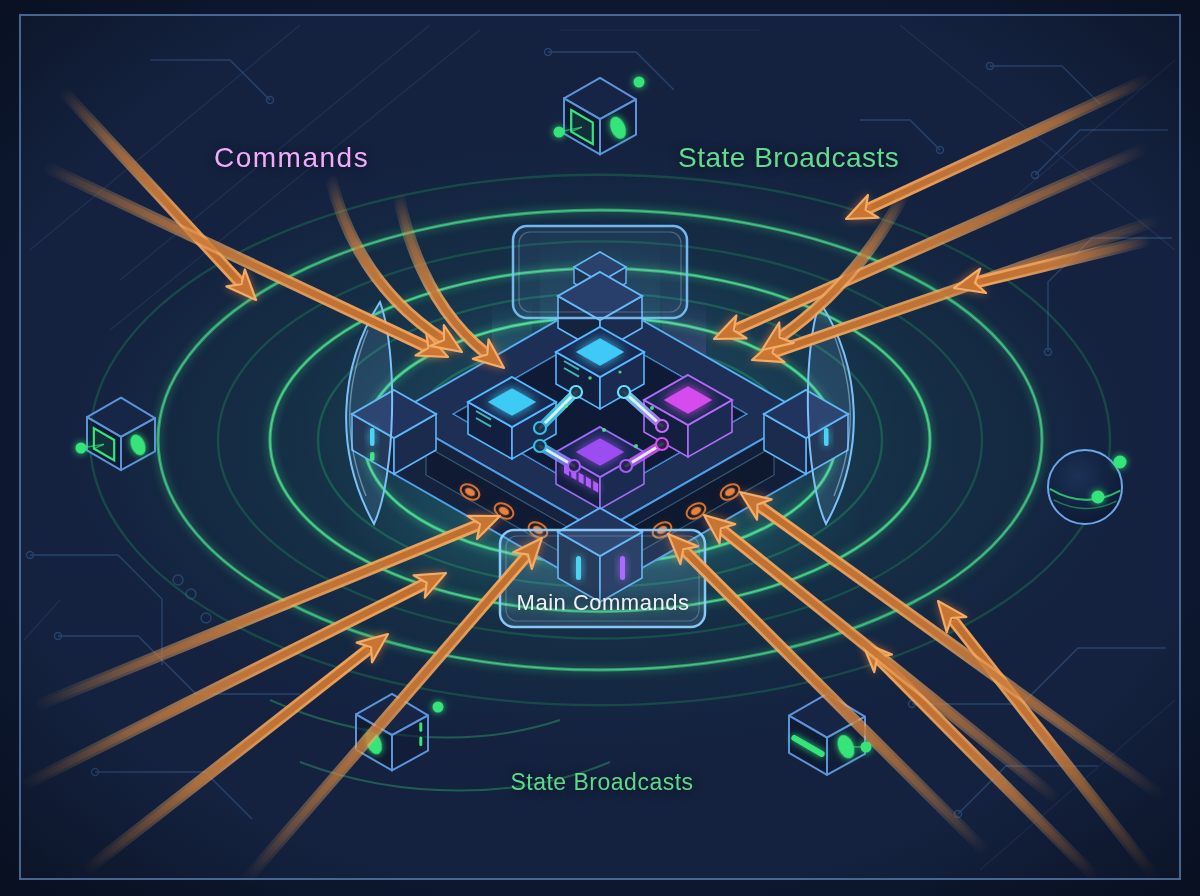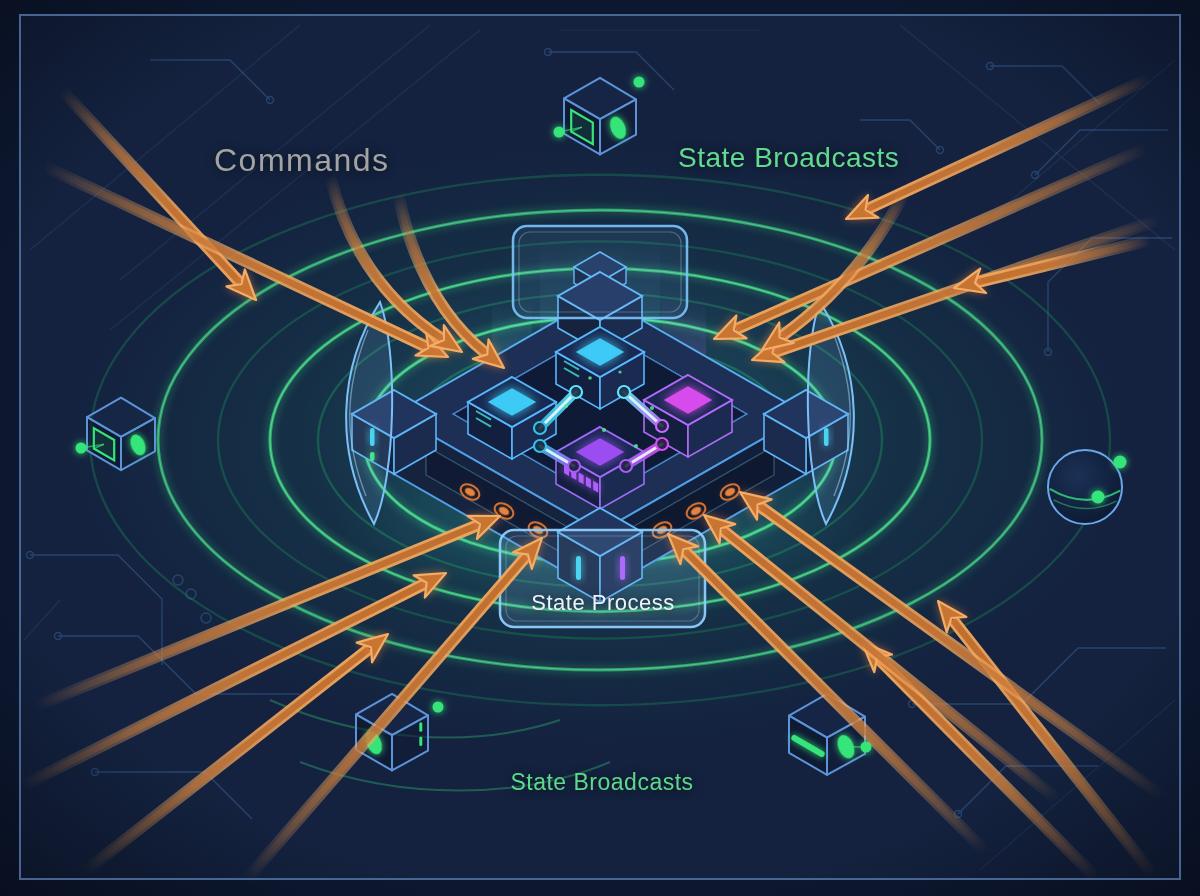--- a/index.html
+++ b/index.html
@@ -1,20 +1,20 @@
 <!DOCTYPE html>
 <html><head>
 <meta charset="utf-8">
 <style>
   html,body{margin:0;padding:0;background:#091224;}
   #stage{position:relative;width:1200px;height:896px;overflow:hidden;background:#0d1830;
          font-family:"Liberation Sans",sans-serif;}
   #scene{position:absolute;left:0;top:0;}
   .label{position:absolute;z-index:6;white-space:nowrap;text-shadow:0 1px 10px rgba(0,0,0,0.55);}
-  #lbl-commands{left:214px;top:142px;font-size:32px;letter-spacing:1.5px;color:#a3a3a3;font-weight:500;}
+  #lbl-commands{left:214px;top:142px;font-size:28px;letter-spacing:1.5px;color:#f0abfc;font-weight:500;}
   #lbl-broadcast-top{left:678px;top:142px;font-size:28px;letter-spacing:0.5px;color:#62da90;font-weight:500;}
   #lbl-main-process{left:603px;top:590px;transform:translateX(-50%);font-size:22px;color:#edf2f9;font-weight:400;letter-spacing:0.5px;}
   #lbl-broadcast-bottom{left:602px;top:769px;transform:translateX(-50%);font-size:23px;color:#5ed98c;font-weight:500;letter-spacing:0.5px;}
 </style>
 </head>
 <body>
 
 <div id="stage">
 
 <svg id="scene" width="1200" height="896" viewBox="0 0 1200 896">
@@ -640,16 +640,16 @@
           <polygon points="542,538 531.8188216012654,568.8641151892151 527.8644121150597,554.3323346508431 512.9156564961229,552.503481063127" fill="#c97433" stroke="#f4ad66" stroke-width="2.2" stroke-linejoin="round" filter="url(#glowOrange)"></polygon>
         </g>
       </g>
 
   <rect x="0" y="0" width="1200" height="896" fill="url(#vg)"></rect>
   <rect x="20" y="15" width="1160" height="864" fill="none" stroke="#5c82b4" stroke-opacity="0.75" stroke-width="2"></rect>
 </svg>
 
 <div class="label" id="lbl-commands">Commands</div>
 <div class="label" id="lbl-broadcast-top">State Broadcasts</div>
-<div class="label" id="lbl-main-process">State Process</div>
+<div class="label" id="lbl-main-process">Main Commands</div>
 <div class="label" id="lbl-broadcast-bottom">State Broadcasts</div>
 
 </div>
 
 </body></html>

